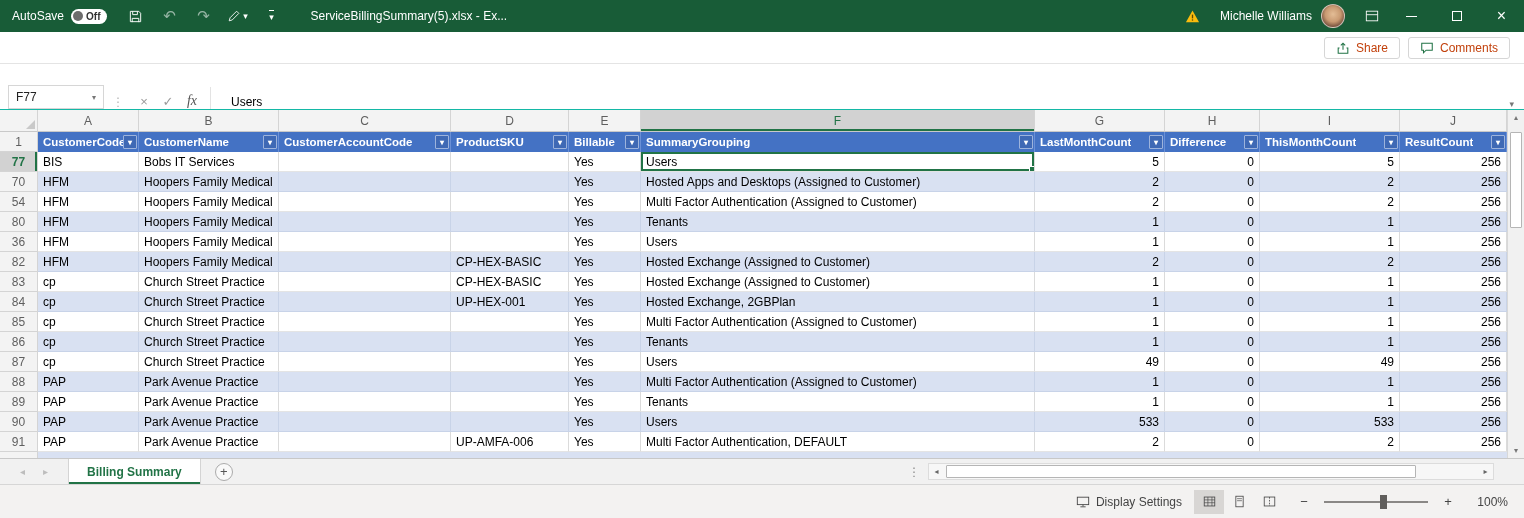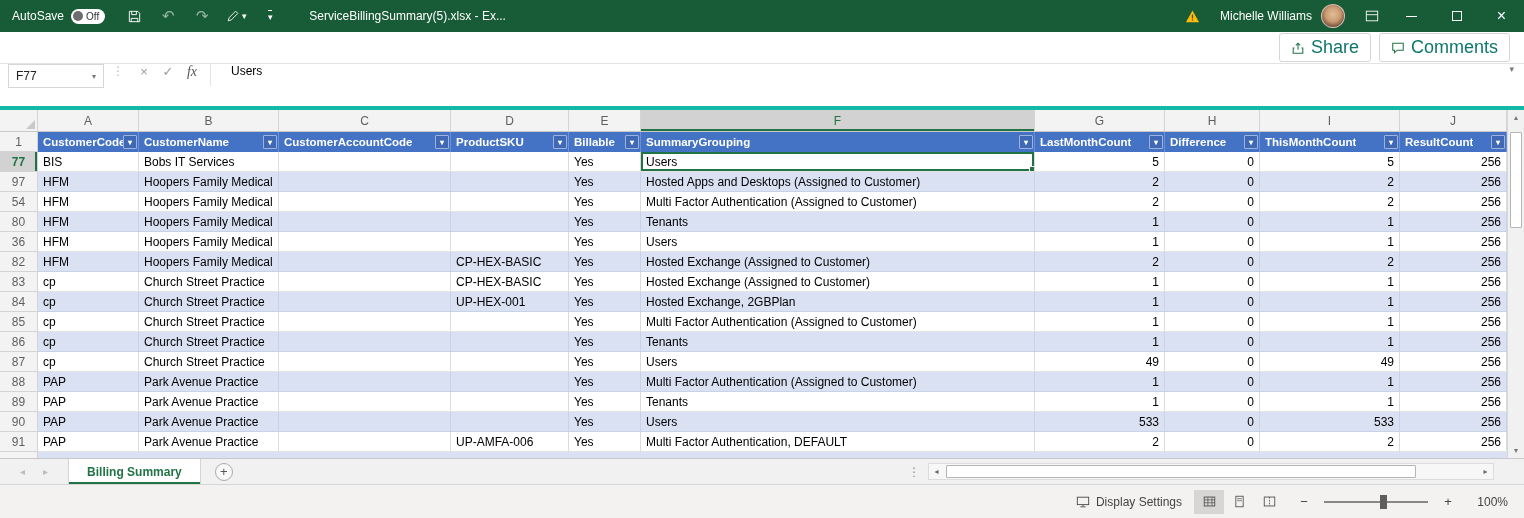--- a/index.html
+++ b/index.html
@@ -3,21 +3,21 @@
 <meta charset="utf-8">
 <style>
   *{box-sizing:border-box;margin:0;padding:0}
   html,body{width:1524px;height:518px;overflow:hidden}
   body{font-family:"Liberation Sans",sans-serif;background:#fff}
   .app{width:1524px;height:518px;display:flex;flex-direction:column}
 
   
   .titlebar{flex:0 0 32px;background:#185C37;display:flex;align-items:center;color:#fff;font-size:12px;position:relative}
   .autosave{display:flex;align-items:center;gap:7px;padding:0 12px}
-  .toggle{display:flex;align-items:center;gap:3px;background:#fff;border-radius:8px;height:15px;padding:0 6px 0 2px;color:#333;font-size:10px;font-weight:normal}
+  .toggle{display:flex;align-items:center;gap:3px;background:#fff;border-radius:8px;height:15px;padding:0 6px 0 2px;color:#333;font-size:10px;font-weight:bold}
   .knob{width:10px;height:10px;border-radius:50%;background:#6d6d6d}
   .qat{display:flex;align-items:center}
   .qbtn{width:34px;height:32px;display:flex;align-items:center;justify-content:center}
   .dim{color:rgba(255,255,255,.55);font-size:15px}
   .qchev{font-size:9px;color:#fff;margin-left:-8px}
   .qatdrop{font-size:9px;color:#fff;border-top:1px solid #fff;padding-top:1px}
   .doc-title{margin-left:22px;white-space:nowrap;font-size:12px;color:#fff}
   .search{position:absolute;left:50%;transform:translateX(-50%);top:5px;width:382px;height:22px;background:#6B9379;border-radius:3px;display:flex;align-items:center;gap:8px;padding-left:70px;color:#1d1d1d}
   .tb-right{margin-left:auto;display:flex;align-items:center;height:100%}
   .tb-user{display:flex;align-items:center;gap:9px;padding:0 10px}
@@ -26,24 +26,24 @@
   .minline{width:11px;border-top:1px solid #fff;display:block}
   .maxbox{width:10px;height:10px;border:1px solid #fff;display:block}
   .closex{font-size:16px;line-height:1}
 
   
   .ribbon{flex:0 0 32px;background:#fff;display:flex;align-items:center;border-bottom:1px solid #E4E4E4;padding-left:8px}
   .rtabs{display:flex;height:100%}
   .rtab{padding:0 14px;display:flex;align-items:center;font-size:12.5px;color:#444;white-space:nowrap}
   .rtab.active{color:#217346}
   .ribbon-right{margin-left:auto;display:flex;gap:8px;padding-right:14px}
-  .pillbtn{display:flex;align-items:center;gap:6px;border:1px solid #D6D6D6;border-radius:3px;padding:3px 11px;font-size:18px;color:#0f766e;background:#fff}
+  .pillbtn{display:flex;align-items:center;gap:6px;border:1px solid #D6D6D6;border-radius:3px;padding:3px 11px;font-size:12px;color:#c2410c;background:#fff}
 
   
-  .fbar{flex:0 0 46px;background:#fff;display:flex;align-items:flex-start;border-bottom:4px solid #14b8a6}
+  .fbar{flex:0 0 46px;background:#fff;display:flex;align-items:flex-end;border-bottom:1px solid #14b8a6}
   .namebox{width:96px;height:24px;margin-left:8px;border:1px solid #D6D6D6;display:flex;align-items:center;justify-content:space-between;padding:0 7px;font-size:12px;color:#222}
   .nchev{font-size:8px;color:#777}
   .fdots{color:#B5B5B5;font-size:12px;margin:0 8px}
   .fsep{width:1px;height:22px;background:#E3E3E3;margin:0 6px}
   .ficon{width:24px;text-align:center;color:#9a9a9a;font-size:13px}
   .fx{font-family:"Liberation Serif",serif;font-style:italic;color:#555;font-size:14px}
   .fvalue{margin-left:14px;font-size:12px;color:#000;flex:1}
   .fexp{padding-right:10px;color:#777;font-size:9px}
 
   
@@ -259,21 +259,21 @@
           <div class="dc" style="width: 172px;"></div>
           <div class="dc" style="width: 118px;"></div>
           <div class="dc" style="width: 72px;">Yes</div>
           <div class="dc sel" style="width: 394px;">Users</div>
           <div class="dc num" style="width: 130px;">5</div>
           <div class="dc num" style="width: 95px;">0</div>
           <div class="dc num" style="width: 140px;">5</div>
           <div class="dc num" style="width: 107px;">256</div>
         </div>
         <div class="drow">
-          <div class="rh">97</div>
+          <div class="rh">70</div>
           <div class="dc band" style="width: 101px;">HFM</div>
           <div class="dc band" style="width: 140px;">Hoopers Family Medical</div>
           <div class="dc band" style="width: 172px;"></div>
           <div class="dc band" style="width: 118px;"></div>
           <div class="dc band" style="width: 72px;">Yes</div>
           <div class="dc band" style="width: 394px;">Hosted Apps and Desktops (Assigned to Customer)</div>
           <div class="dc band num" style="width: 130px;">2</div>
           <div class="dc band num" style="width: 95px;">0</div>
           <div class="dc band num" style="width: 140px;">2</div>
           <div class="dc band num" style="width: 107px;">256</div>

